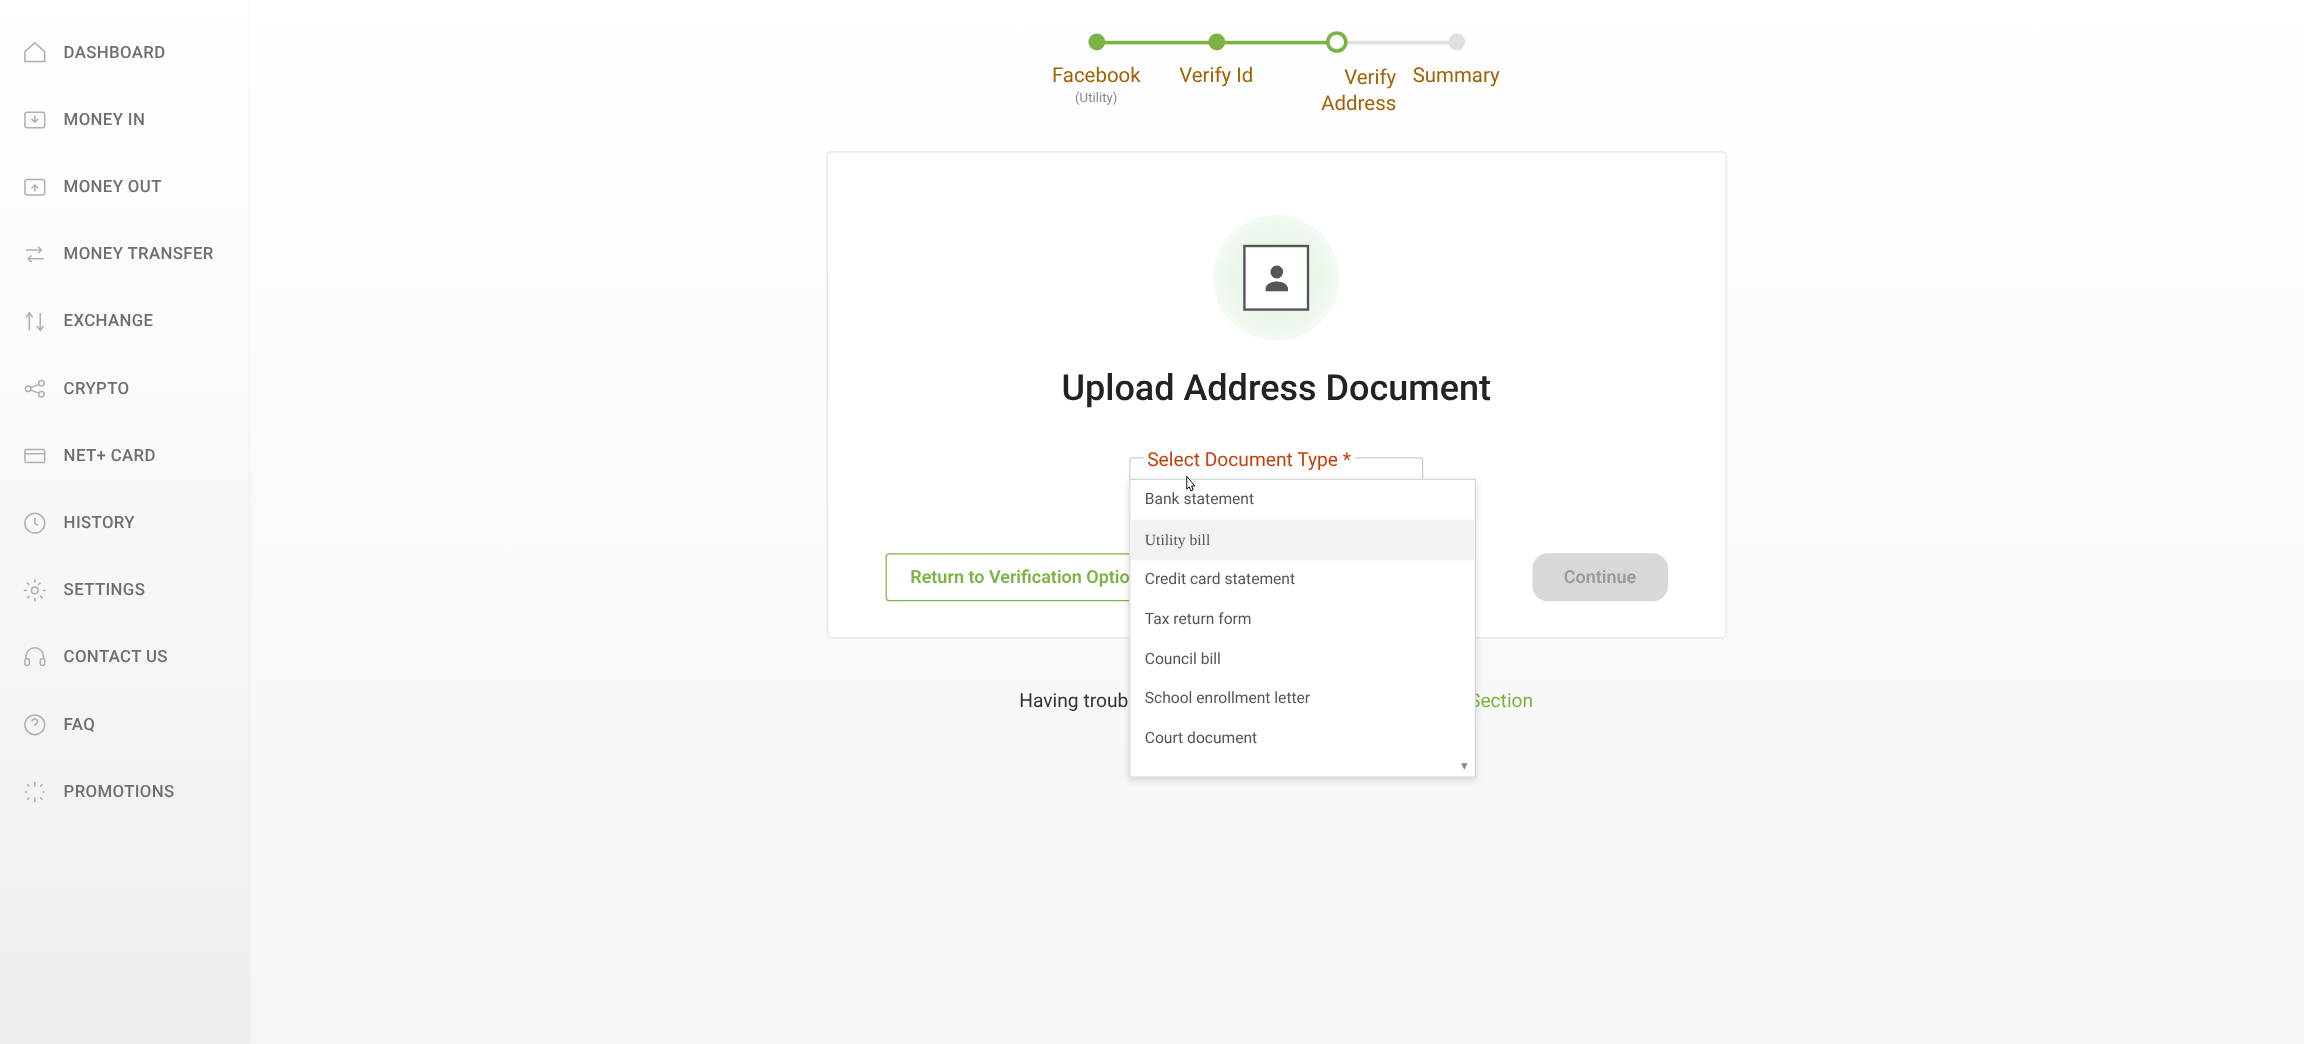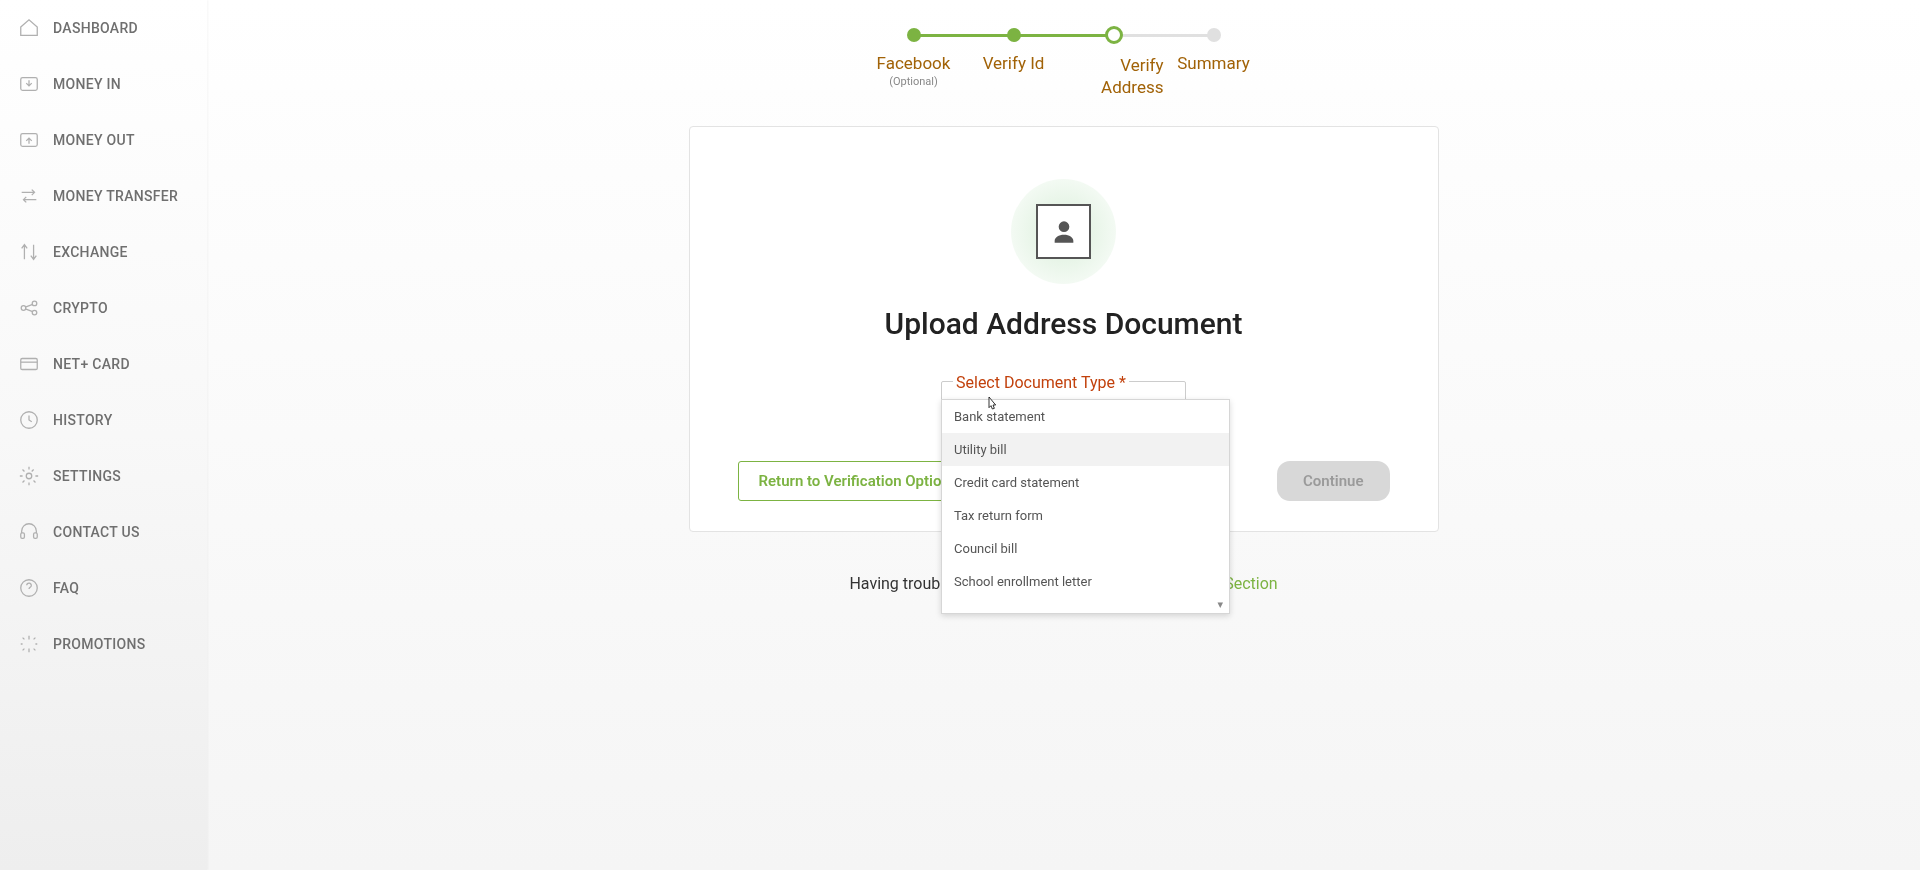--- a/index.html
+++ b/index.html
@@ -1,17 +1,17 @@
 <!DOCTYPE html>
 <html><head>
 <meta charset="utf-8">
 <style>
 * { margin: 0; padding: 0; box-sizing: border-box; font-family: -apple-system, BlinkMacSystemFont, "Segoe UI", Roboto, Arial, sans-serif; }
 body { background: linear-gradient(180deg, #ffffff 0%, #f5f5f5 100%); min-height: 100vh; display: flex; }
-.sidebar { width: 207px; background: linear-gradient(180deg, #ffffff 0%, #f8f8f8 50%, #eeeeee 100%); padding-top: 0; box-shadow: 1px 0 2px rgba(0,0,0,0.04); text-align: right; }
+.sidebar { width: 207px; background: linear-gradient(180deg, #ffffff 0%, #f8f8f8 50%, #eeeeee 100%); padding-top: 16px; box-shadow: 1px 0 2px rgba(0,0,0,0.04); text-align: right; }
 .sidebar-item { display: flex; align-items: center; padding: 17px 18px; color: #6f6f6f; font-size: 14px; font-weight: 500; letter-spacing: 0.3px; cursor: pointer; }
 .sidebar-item.active { color: #5c5c5c; }
 .sidebar-icon { width: 22px; height: 22px; margin-right: 13px; display: flex; align-items: center; justify-content: center; flex-shrink: 0; }
 .sidebar-icon svg { width: 22px; height: 22px; stroke: #b0b0b0; fill: none; stroke-width: 1.4; }
 .sidebar-label { color: #6f6f6f; }
 .main { flex: 1; padding-top: 0; position: relative; }
 .stepper { display: flex; justify-content: center; align-items: flex-start; gap: 0; margin-top: 28px; }
 .step { display: flex; flex-direction: column; align-items: center; position: relative; width: 100px; }
 .step-dot { width: 14px; height: 14px; border-radius: 50%; background: #7cb342; z-index: 2; }
 .step.current .step-dot { width: 18px; height: 18px; background: #fff; border: 3px solid #7cb342; margin-top: -2px; }
@@ -25,21 +25,21 @@
 .avatar-circle { width: 105px; height: 105px; border-radius: 50%; background: radial-gradient(circle, #e8f5e8 40%, #f3faf3 70%, transparent 100%); margin: 0 auto 22px; display: flex; align-items: center; justify-content: center; }
 .avatar-frame { width: 55px; height: 55px; border: 2px solid #555; display: flex; align-items: center; justify-content: center; background: #fff; }
 .avatar-frame svg { width: 32px; height: 32px; fill: #555; }
 .card-title { font-size: 30px; color: #222; font-weight: 500; margin-bottom: 40px; }
 .select-wrapper { position: relative; width: 245px; margin: 0 auto 42px; }
 .select-label { position: absolute; top: -8px; left: 12px; font-size: 16px; color: #c2410c; background: #fff; padding: 0 3px; z-index: 3; }
 .select-box { width: 100%; height: 38px; border: 1px solid #ccc; border-radius: 2px; }
 .dropdown { position: absolute; top: 18px; left: 0; width: 289px; background: #fff; border: 1px solid #d6d6d6; box-shadow: 0 2px 6px rgba(0,0,0,0.15); z-index: 10; }
 .dropdown-list { max-height: 239px; overflow-y: auto; }
 .dropdown-item { text-align: left; padding: 9px 12px; font-size: 13px; color: #555; cursor: pointer; }
-.dropdown-item.hover { background: #f2f2f2; }
+.dropdown-item.hover { background: #f2f2f2; font-family: Liberation Serif, serif; }
 .dropdown-list::-webkit-scrollbar { width: 12px; }
 .dropdown-list::-webkit-scrollbar-track { background: #f0f0f0; }
 .dropdown-list::-webkit-scrollbar-thumb { background: #bcbcbc; }
 .dropdown-caret { text-align: right; padding: 0 6px 2px; color: #888; font-size: 11px; }
 .button-row { display: flex; justify-content: space-between; padding: 0 28px; }
 .btn-return { border: 1.5px solid #7cb342; color: #7cb342; background: #fff; font-size: 15px; font-weight: 600; padding: 10px 20px; border-radius: 3px; cursor: pointer; }
 .btn-continue { background: #d8d8d8; color: #9a9a9a; font-size: 15px; font-weight: 600; padding: 10px 26px; border: none; border-radius: 13px; cursor: pointer; }
 .help-row { text-align: center; margin-top: 42px; font-size: 16px; color: #333; }
 .help-link { color: #7cb342; cursor: pointer; }
 .cursor-ptr { position: absolute; width: 16px; height: 20px; z-index: 50; }
@@ -157,21 +157,21 @@
   </div>
 </nav>
 
 <main class="main">
 
   <div class="stepper">
     <div class="step">
       <div class="step-dot"></div>
       <div class="step-line"></div>
       <div class="step-label">Facebook</div>
-      <div class="step-sublabel">(Optional)</div>
+      <div class="step-sublabel">(Utility)</div>
     </div>
     <div class="step">
       <div class="step-dot"></div>
       <div class="step-line"></div>
       <div class="step-label">Verify Id</div>
     </div>
     <div class="step current pending-line">
       <div class="step-dot"></div>
       <div class="step-line"></div>
       <div class="step-label">Verify Address</div>
@@ -196,20 +196,21 @@
       <div class="select-label">Select Document Type *</div>
       <div class="select-box"></div>
       <div class="dropdown">
         <div class="dropdown-list">
           <div class="dropdown-item">Bank statement</div>
           <div class="dropdown-item hover">Utility bill</div>
           <div class="dropdown-item">Credit card statement</div>
           <div class="dropdown-item">Tax return form</div>
           <div class="dropdown-item">Council bill</div>
           <div class="dropdown-item">School enrollment letter</div>
+          <div class="dropdown-item">Court document</div>
         </div>
         <div class="dropdown-caret">▾</div>
       </div>
     </div>
 
     <div class="button-row">
       <button class="btn-return">Return to Verification Options</button>
       <button class="btn-continue">Continue</button>
     </div>
   </div>

